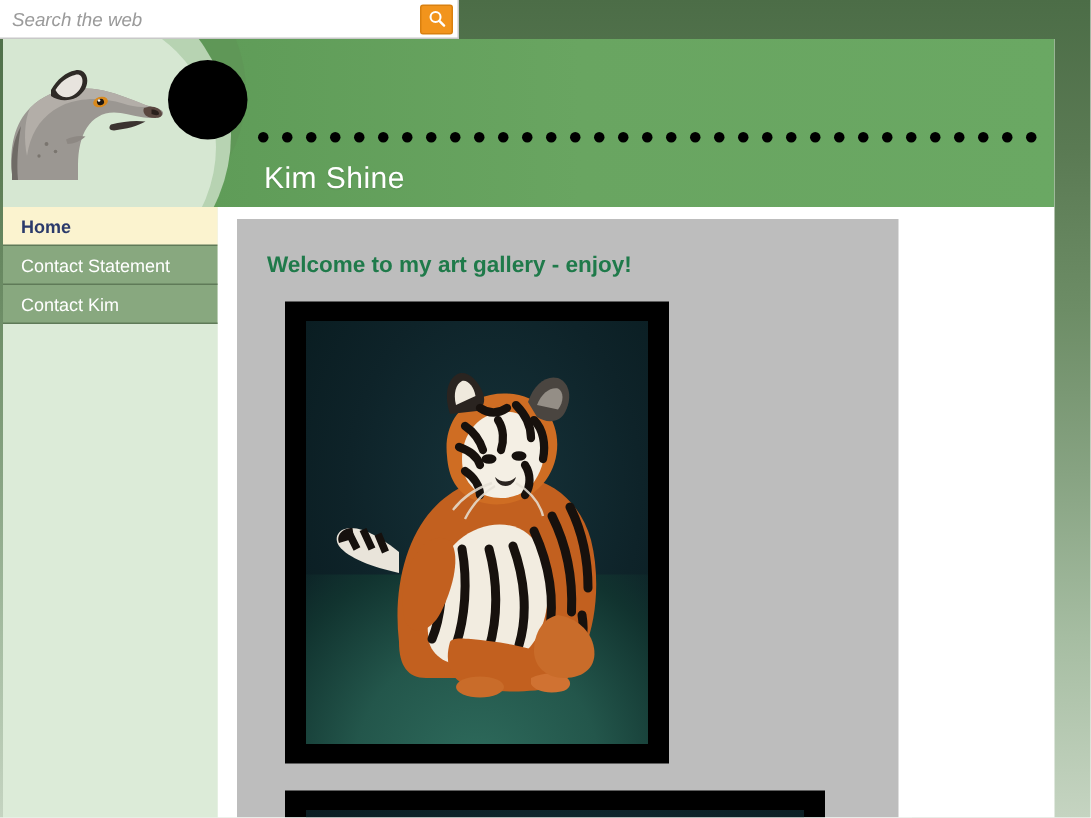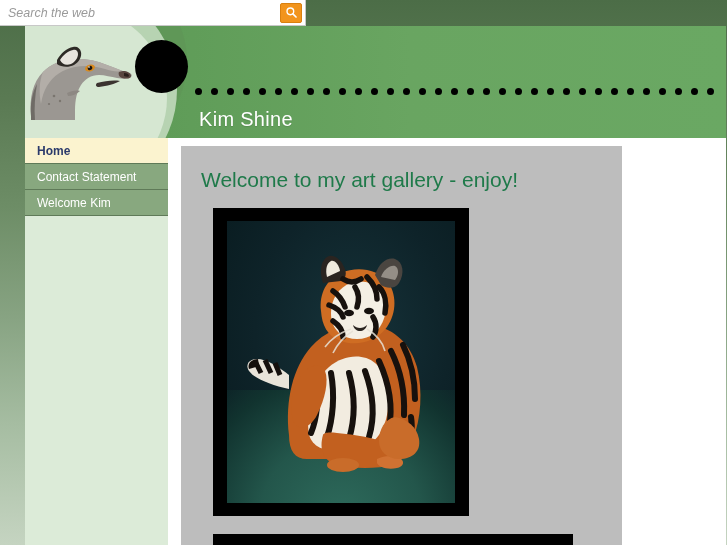--- a/index.html
+++ b/index.html
@@ -40,21 +40,21 @@
     background:#f2941c;
     border:1px solid #d9800f;
     border-radius:2px;
     display:flex; align-items:center; justify-content:center;
     cursor:pointer;
   }
 
   
   #site {
     position:absolute;
-    left:25px; top:26px;
+    left:2px; top:26px;
     width:701px; height:519px;
     background:#ffffff;
     overflow:hidden;
   }
 
   
   #banner {
     position:relative;
     width:701px; height:112px;
     background:linear-gradient(to right,#4f8a4a 0%, #5f9c58 20%, #69a561 55%, #6aa863 100%);
@@ -139,23 +139,24 @@
   }
   #panel {
     background:#bdbdbd;
     width:100%;
     height:100%;
     padding:22px 0 0 0;
     overflow:hidden;
   }
   #welcome {
     color:#1f7a4a;
-    font-size:21px;
+    font-size:15px;
     padding-left:20px;
     padding-bottom:16px;
+    font-weight:bold;
   }
 
   .art-frame {
     background:#000000;
     margin-left:32px;
     padding:13px 14px;
   }
   #art1 { width:256px; }
   #art2 { width:360px; margin-top:18px; }
   .art-canvas {
@@ -265,21 +266,21 @@
   <div id="cols">
 
     <div id="sidebar">
       <div class="nav-item active">
         <span>Home</span>
       </div>
       <div class="nav-item">
         <span>Contact Statement</span>
       </div>
       <div class="nav-item">
-        <span>Welcome Kim</span>
+        <span>Contact Kim</span>
       </div>
       <div id="sidebar-fill"></div>
     </div>
 
     <div id="main">
       <div id="panel">
 
         <div id="welcome">Welcome to my art gallery - enjoy!</div>
 
         <div id="art1" class="art-frame">

